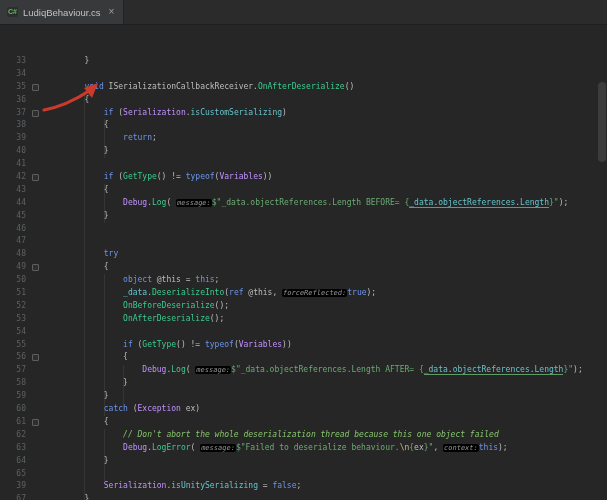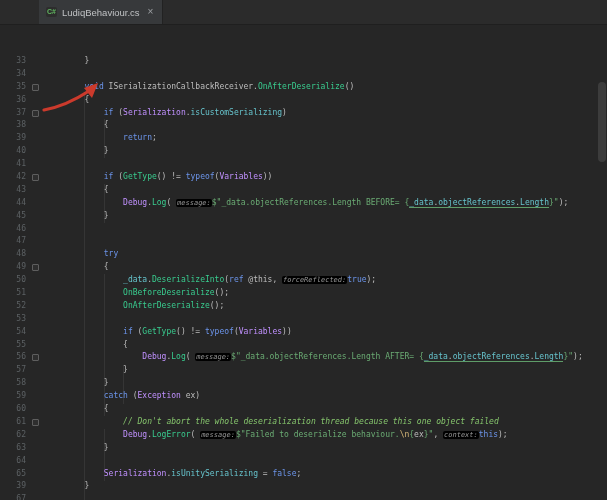--- a/index.html
+++ b/index.html
@@ -9,21 +9,21 @@
     background:#262626;
     overflow:hidden;
     font-family:"DejaVu Sans Mono","Liberation Mono",monospace;
   }
   
   .tabbar{
     position:relative;
     height:24px;
     background:#2b2b2b;
     border-bottom:1px solid #1f1f1f;
-    display:flex;align-items:stretch;padding-left:39px;
+    display:flex;align-items:stretch;
   }
   .tab{
     display:flex;align-items:center;
     gap:5px;
     padding:0 9px 0 7px;
     background:#37393b;
     border-right:1px solid #222;
     font-family:"Liberation Sans",sans-serif;
     font-size:9.5px;color:#c0c2c4;
     cursor:default;
@@ -285,20 +285,21 @@
           <div class="code-line"><span class="tok-p">            }</span></div>
           <div class="code-line"></div>
           <div class="code-line"><span class="tok-p">            </span><span class="tok-k">if</span><span class="tok-p"> (</span><span class="tok-m">GetType</span><span class="tok-p">() != </span><span class="tok-k">typeof</span><span class="tok-p">(</span><span class="tok-t">Variables</span><span class="tok-p">))</span></div>
           <div class="code-line"><span class="tok-p">            {</span></div>
           <div class="code-line"><span class="tok-p">                </span><span class="tok-t">Debug</span><span class="tok-p">.</span><span class="tok-m">Log</span><span class="tok-p">( </span><span class="tok-h">message:</span><span class="tok-s">$"_data.objectReferences.Length BEFORE= {</span><span class="tok-fu">_data</span><span class="tok-pu">.</span><span class="tok-fu">objectReferences</span><span class="tok-pu">.</span><span class="tok-fu">Length</span><span class="tok-s">}"</span><span class="tok-p">);</span></div>
           <div class="code-line"><span class="tok-p">            }</span></div>
           <div class="code-line"></div>
           <div class="code-line"></div>
           <div class="code-line"><span class="tok-p">            </span><span class="tok-k">try</span></div>
           <div class="code-line"><span class="tok-p">            {</span></div>
+          <div class="code-line"><span class="tok-p">                </span><span class="tok-k">object</span><span class="tok-p"> @this = </span><span class="tok-k">this</span><span class="tok-p">;</span></div>
           <div class="code-line"><span class="tok-p">                </span><span class="tok-f">_data</span><span class="tok-p">.</span><span class="tok-m">DeserializeInto</span><span class="tok-p">(</span><span class="tok-k">ref</span><span class="tok-p"> @this, </span><span class="tok-h">forceReflected:</span><span class="tok-k">true</span><span class="tok-p">);</span></div>
           <div class="code-line"><span class="tok-p">                </span><span class="tok-m">OnBeforeDeserialize</span><span class="tok-p">();</span></div>
           <div class="code-line"><span class="tok-p">                </span><span class="tok-m">OnAfterDeserialize</span><span class="tok-p">();</span></div>
           <div class="code-line"></div>
           <div class="code-line"><span class="tok-p">                </span><span class="tok-k">if</span><span class="tok-p"> (</span><span class="tok-m">GetType</span><span class="tok-p">() != </span><span class="tok-k">typeof</span><span class="tok-p">(</span><span class="tok-t">Variables</span><span class="tok-p">))</span></div>
           <div class="code-line"><span class="tok-p">                {</span></div>
           <div class="code-line"><span class="tok-p">                    </span><span class="tok-t">Debug</span><span class="tok-p">.</span><span class="tok-m">Log</span><span class="tok-p">( </span><span class="tok-h">message:</span><span class="tok-s">$"_data.objectReferences.Length AFTER= {</span><span class="tok-fu">_data</span><span class="tok-pu">.</span><span class="tok-fu">objectReferences</span><span class="tok-pu">.</span><span class="tok-fu">Length</span><span class="tok-s">}"</span><span class="tok-p">);</span></div>
           <div class="code-line"><span class="tok-p">                }</span></div>
           <div class="code-line"><span class="tok-p">            }</span></div>
           <div class="code-line"><span class="tok-p">            </span><span class="tok-k">catch</span><span class="tok-p"> (</span><span class="tok-t">Exception</span><span class="tok-p"> ex)</span></div>

